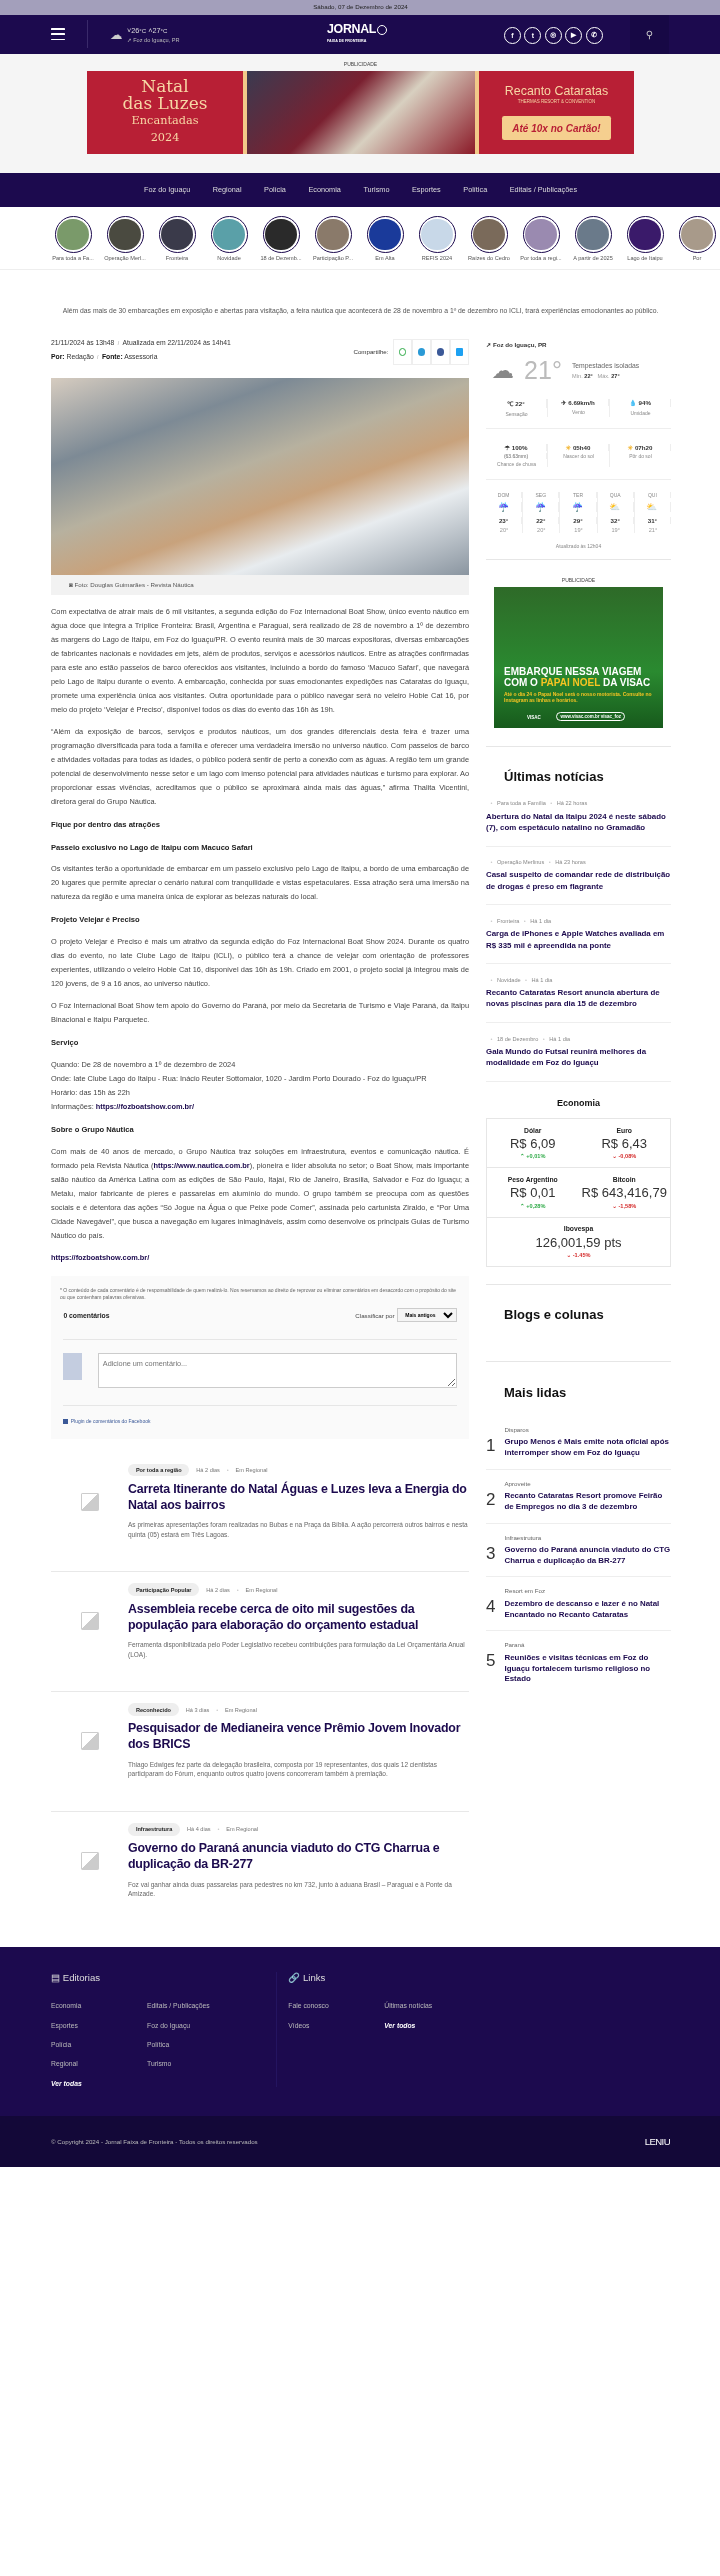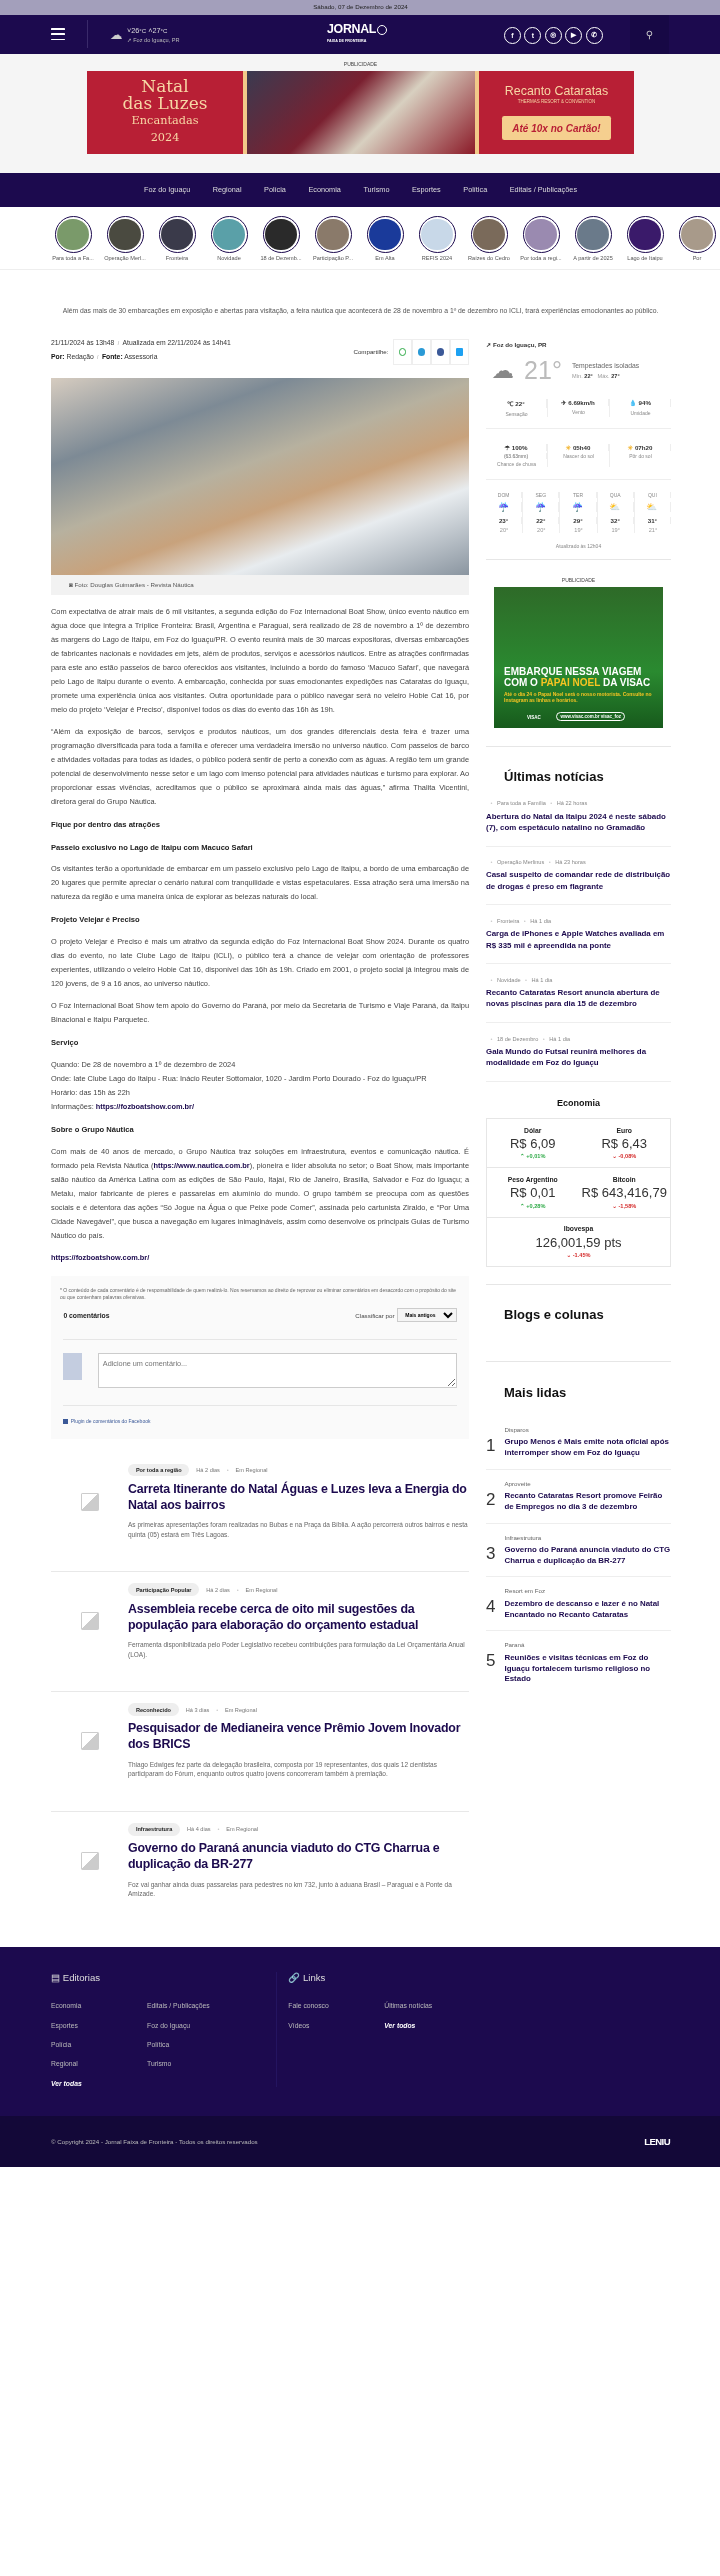--- a/index.html
+++ b/index.html
@@ -129,21 +129,21 @@
 .ml .num{font-size:17px;color:#333;font-weight:300;width:11.3px;margin-top:10px}
 .ml .c{font-size:6.2px;color:#666}
 .ml h4{font-size:7.9px;line-height:10.7px;color:#1c0a4e;margin-top:4.5px;cursor:pointer}
 footer{background:#1c0a4e;margin-top:17px;padding:25px 51px 29px;color:#ccc;display:flex}
 footer .col h5{font-size:9.6px;font-weight:normal;color:#ddd;margin-bottom:19px}
 footer .grid{display:grid;grid-template-columns:96px 96px;row-gap:12.4px}
 footer .grid a{font-size:6.8px;color:#bbb;cursor:pointer}
 footer .grid a.all{font-style:italic;font-weight:bold;color:#fff}
 footer .lcol{padding-left:11.3px;border-left:0.6px solid #241460;margin-left:0}
 .copy{background:#130838;height:51px;padding:0 51px;display:flex;justify-content:space-between;align-items:center;color:#bbb;font-size:6.2px}
-.copy .lg{color:#fff;font-weight:bold;font-size:9.6px;letter-spacing:-0.6px}
+.copy .lg{color:#fff;font-weight:normal;font-size:9.6px;letter-spacing:-0.6px}
 </style>
 </head>
 <body>
 
 <div class="datebar"><span>Sábado, 07 de Dezembro de 2024</span></div>
 
 <header class="header">
   <div class="hamb">
       <span></span>
       <span></span>

